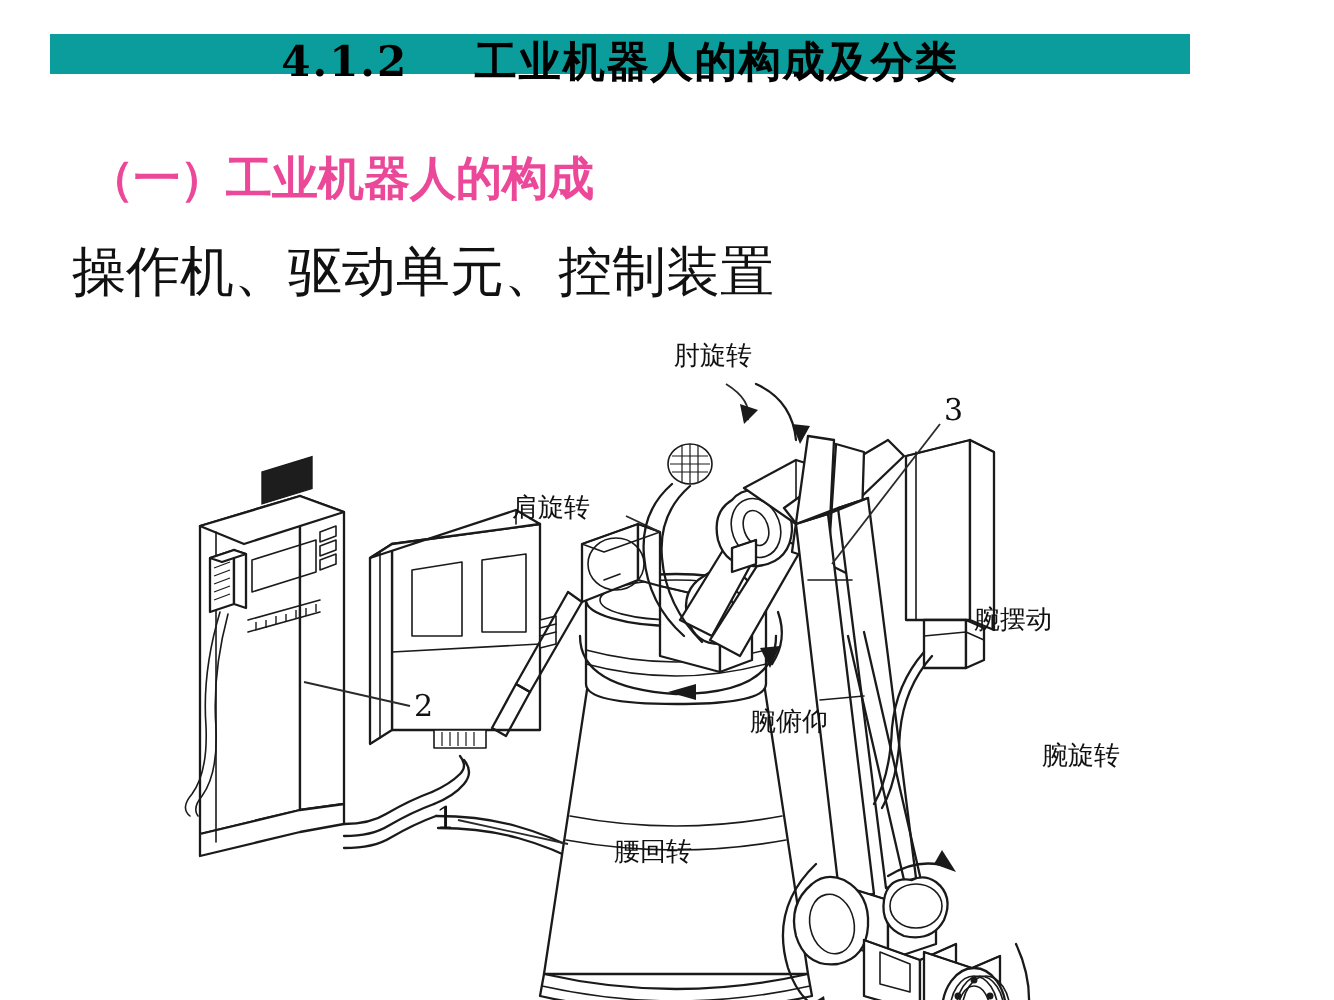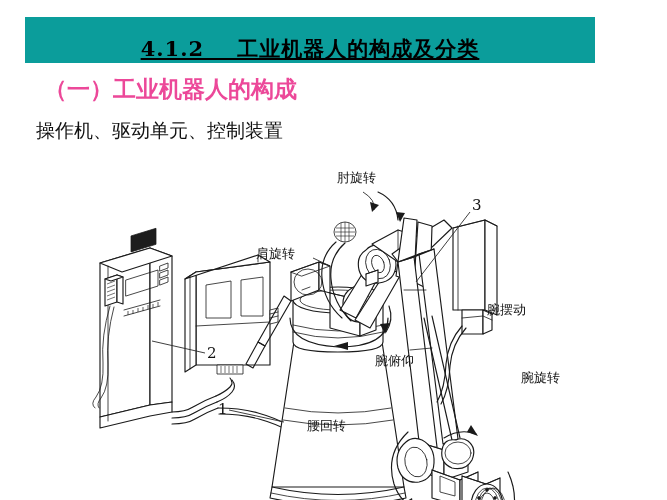--- a/index.html
+++ b/index.html
@@ -6,40 +6,40 @@
   body{
     width:667px;height:500px;
     background:#ffffff;
     font-family:"DejaVu Sans","Liberation Sans",sans-serif;
     overflow:hidden;position:relative;
   }
   #slide{position:relative;width:667px;height:500px;background:#fff;}
 
   
   .banner{
-    position:absolute;left:25px;top:17px;width:570px;height:46px;
+    position:absolute;left:25px;top:17px;width:570px;height:20px;
     background:#0b9d9b;
-    display:flex;align-items:flex-end;justify-content:center;text-decoration:underline;
+    display:flex;align-items:flex-start;justify-content:center;
   }
   .banner .btxt{
     color:#000;font-weight:bold;font-size:21px;letter-spacing:1px;
     font-family:"DejaVu Serif","Liberation Serif",serif;
     white-space:pre;
   }
 
   
   .line1{
     position:absolute;left:44px;top:74px;
     font-size:23px;font-weight:bold;color:#ec4899;
     font-family:"DejaVu Serif","Liberation Serif",serif;
     white-space:pre;
   }
   .line2{
     position:absolute;left:36px;top:118px;
-    font-size:19px;color:#111;font-weight:normal;
+    font-size:27px;color:#111;font-weight:normal;
     font-family:"DejaVu Serif","Liberation Serif",serif;
     white-space:pre;
   }
 
   
   .figure{position:absolute;left:0;top:150px;width:667px;height:350px;}
   svg{display:block;}
   .ln{fill:none;stroke:#1a1a1a;stroke-width:1.15;stroke-linejoin:round;stroke-linecap:round;}
   .lnT{fill:none;stroke:#1a1a1a;stroke-width:0.8;stroke-linejoin:round;stroke-linecap:round;}
   .fillw{fill:#ffffff;stroke:#1a1a1a;stroke-width:1.15;stroke-linejoin:round;}

